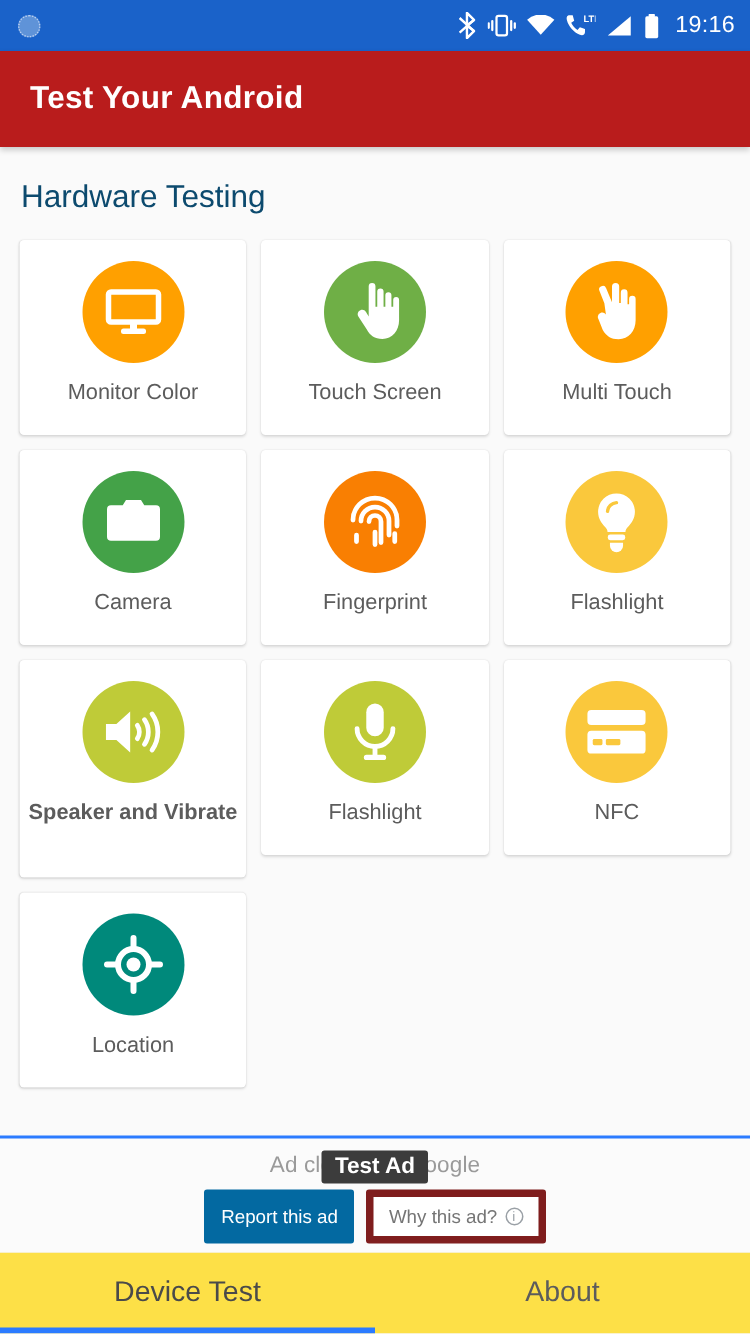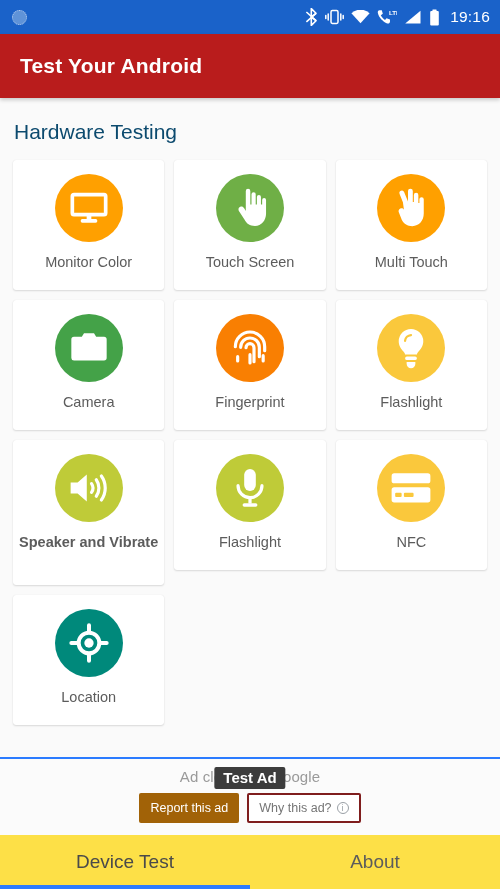--- a/index.html
+++ b/index.html
@@ -65,25 +65,25 @@
     padding-top:9px;
   }
   .ad-closed-text { font-size:15px; color:#9a9a9a; letter-spacing:.1px; }
   .ad-test-badge {
     position:absolute; top:8px; left:50%; transform:translateX(-50%);
     background:#3c3c3c; color:#fff; font-size:15px; font-weight:bold;
     padding:2px 9px 3px; border-radius:2px; white-space:nowrap;
   }
   .ad-buttons { display:flex; gap:8px; margin-top:8px; align-items:stretch; }
   .btn-report {
-    background:#a16207; color:#fff; font-size:12.5px; border:none;
+    background:#0369a1; color:#fff; font-size:12.5px; border:none;
     padding:6px 11px; border-radius:2px; cursor:pointer; font-family:inherit;
   }
   .btn-why {
-    background:#fff; color:#757575; font-size:12.5px; border:2px solid #7f1d1d;
+    background:#fff; color:#757575; font-size:12.5px; border:5px solid #7f1d1d;
     padding:6px 10px; border-radius:2px; cursor:pointer; font-family:inherit;
     display:flex; align-items:center; gap:5px;
   }
   .info-glyph {
     width:12px; height:12px; border:1px solid #9aa0a6; border-radius:50%;
     font-size:9px; line-height:10px; text-align:center; color:#9aa0a6;
     display:inline-block;
   }
 
   

